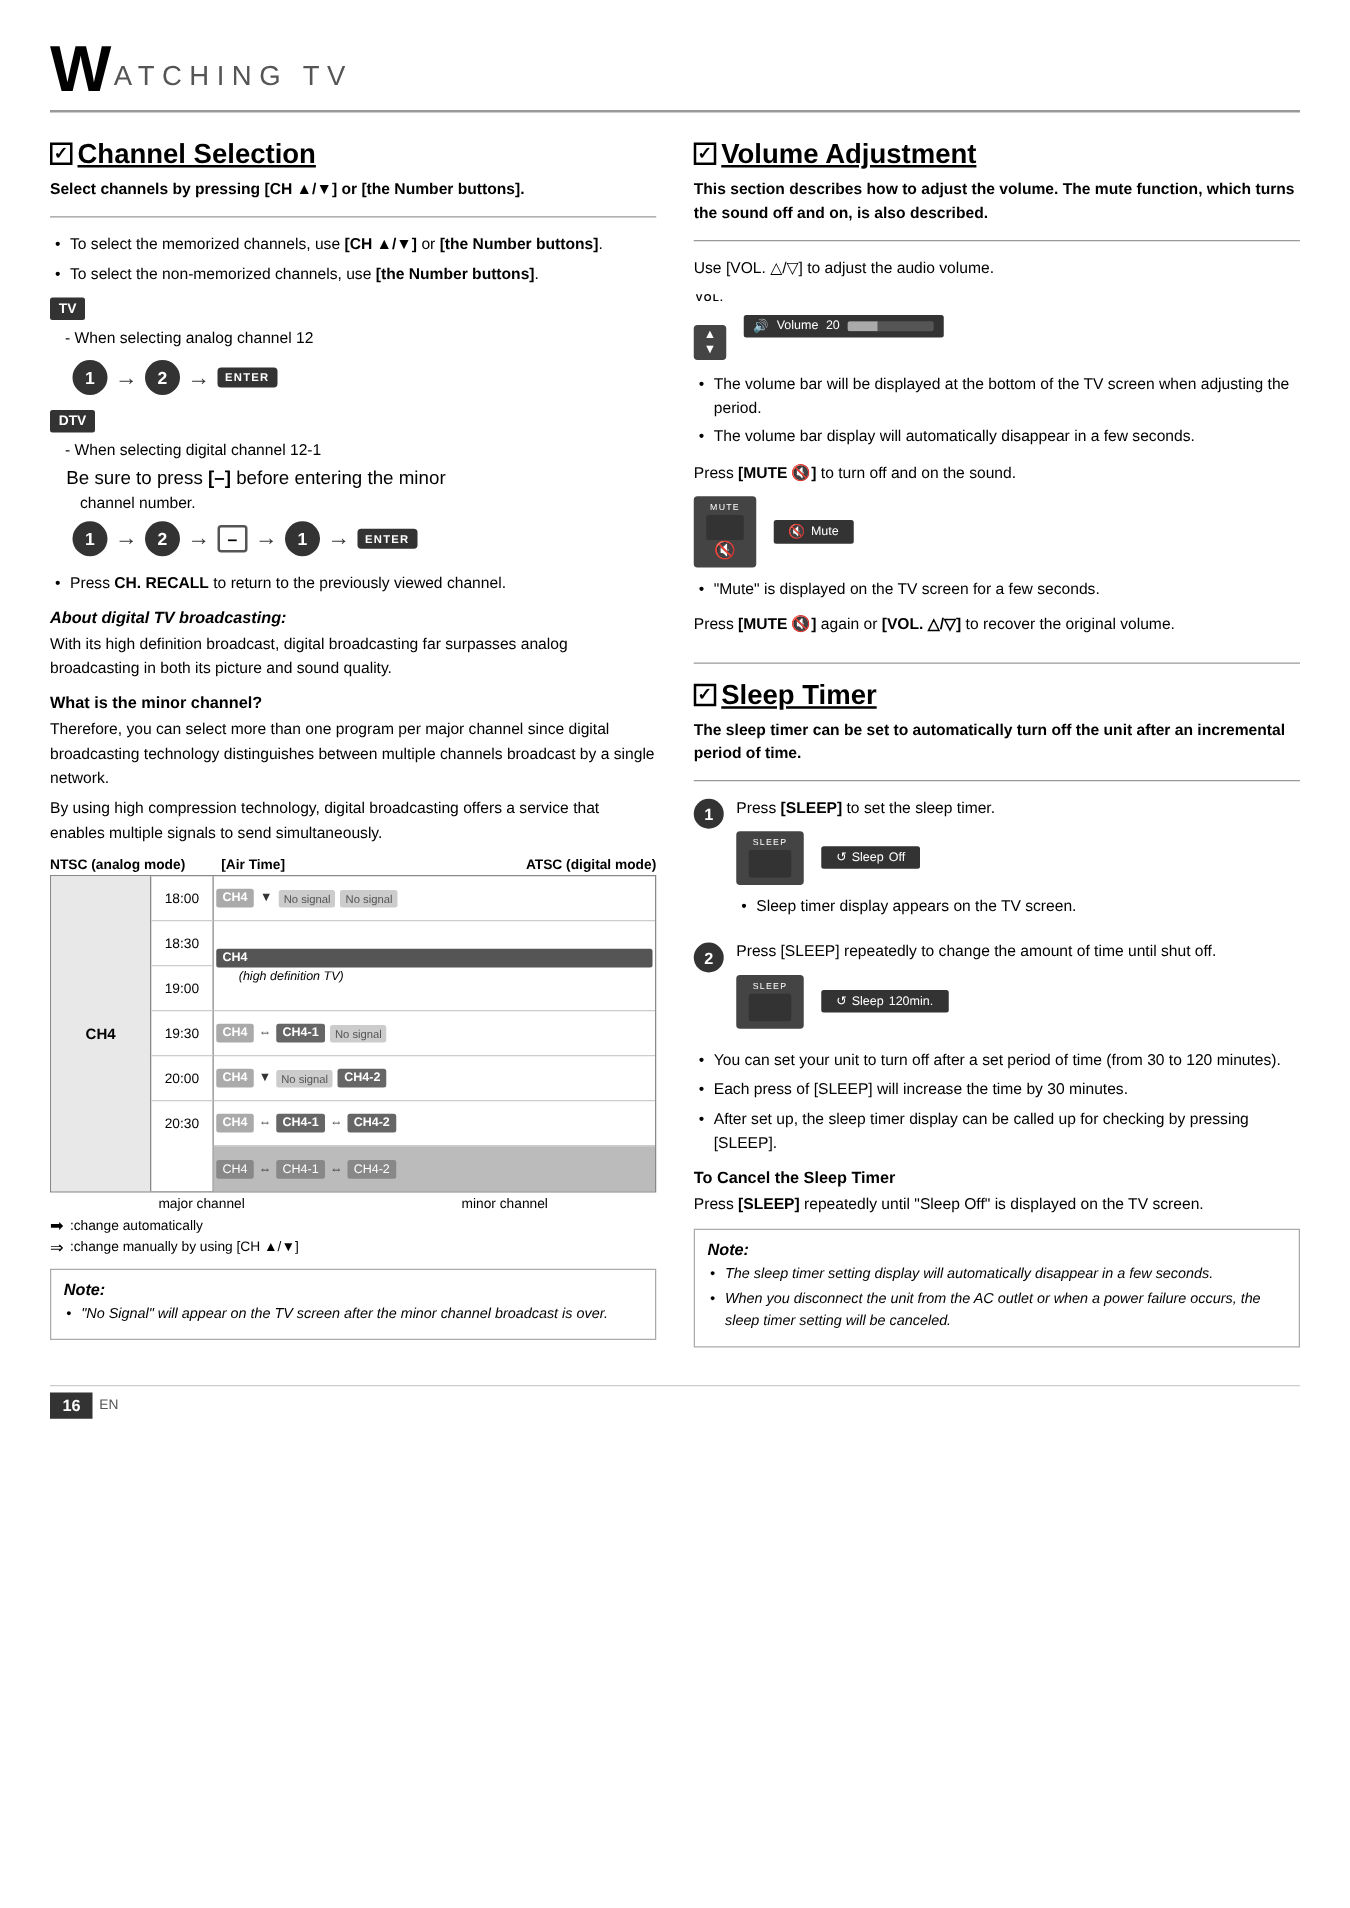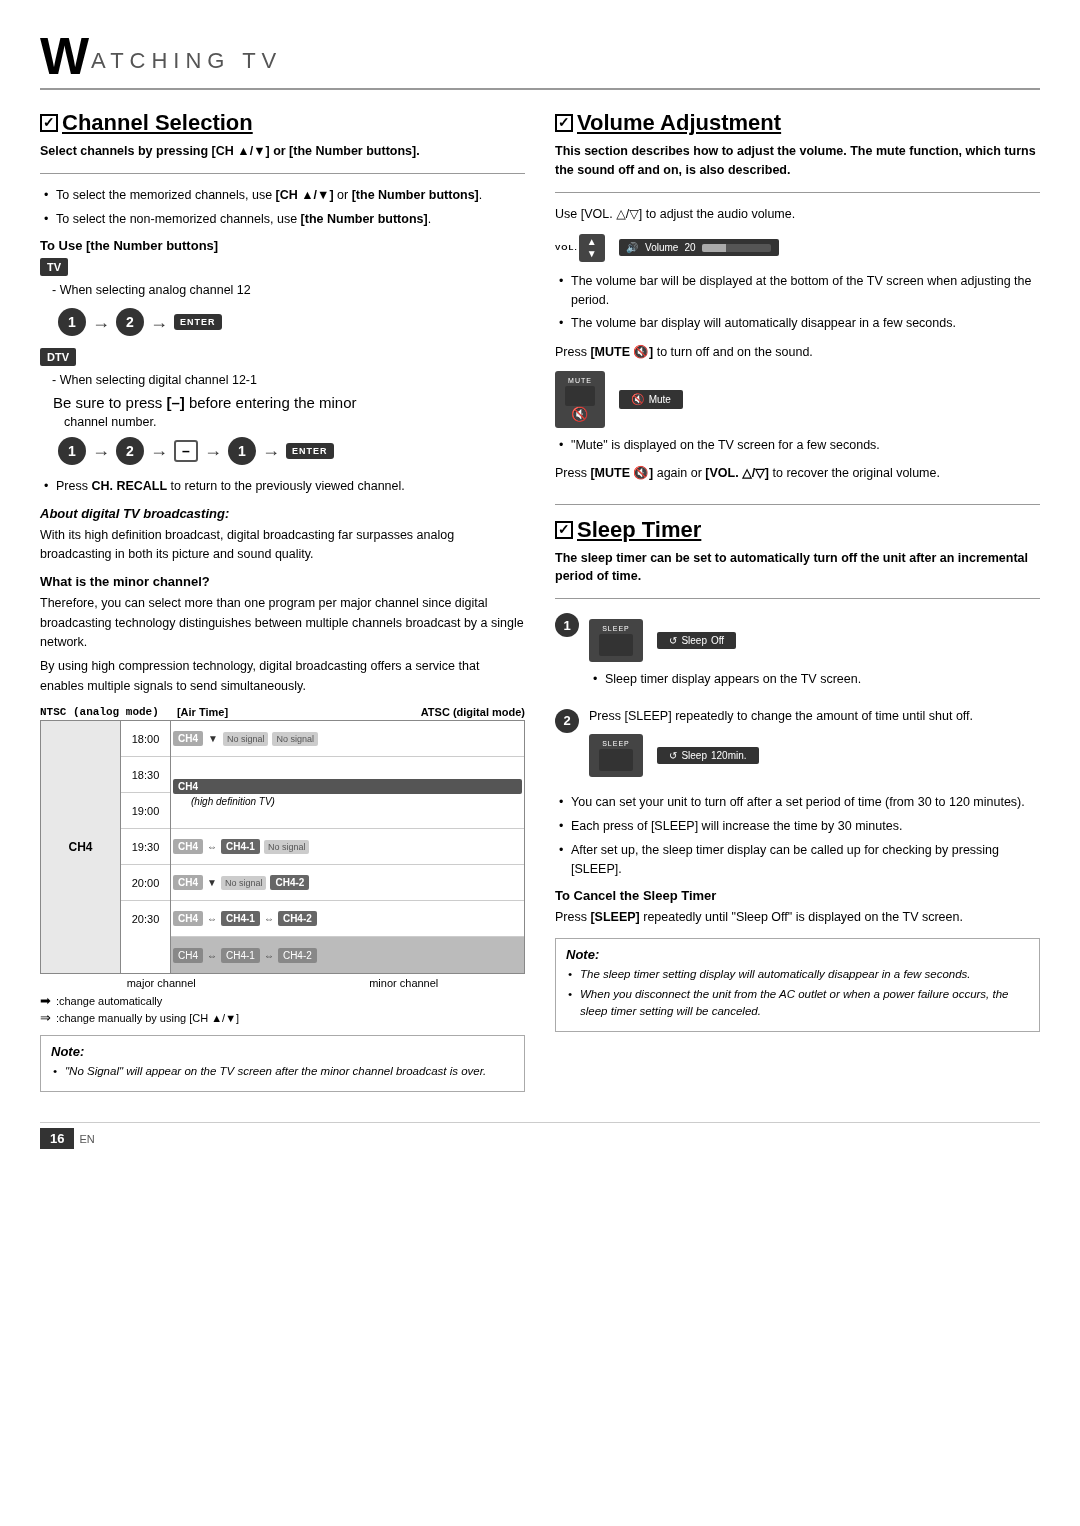--- a/index.html
+++ b/index.html
@@ -208,21 +208,20 @@
     }
     .diagram-header-row {
       display: flex;
       margin-bottom: 2px;
     }
     .diag-ntsc-label {
       font-weight: bold;
       font-size: 11px;
       width: 120px;
       flex-shrink: 0;
-      font-family: Liberation Mono, monospace;
     }
     .diag-airtime-label {
       font-weight: bold;
       font-size: 11px;
       text-align: center;
       flex: 1;
     }
     .diag-atsc-label {
       font-weight: bold;
       font-size: 11px;
@@ -322,23 +321,23 @@
     }
     
     .vol-display {
       display: flex;
       align-items: center;
       gap: 14px;
       margin: 10px 0;
     }
     .vol-button {
       display: flex;
-      flex-direction: row;
-      align-items: center;
-      gap: 1px;
+      flex-direction: column;
+      align-items: center;
+      gap: 17px;
     }
     .vol-btn-label {
       font-size: 8px;
       font-weight: bold;
       letter-spacing: 1px;
     }
     .vol-arrows {
       display: flex;
       flex-direction: column;
       align-items: center;
@@ -532,21 +531,20 @@
 
         <ul class="bullet-list">
           <li>
             To select the memorized channels, use <strong>[CH ▲/▼]</strong> or <strong>[the Number buttons]</strong>.
           </li>
           <li>
             To select the non-memorized channels, use <strong>[the Number buttons]</strong>.
           </li>
         </ul>
 
-        <div class="sub-heading">To Use [the Number buttons]</div>
 
         <span class="badge">TV</span>
         <div class="dash-item">When selecting analog channel 12</div>
 
         
         <div class="number-seq">
           <div class="num-circle">1</div>
           <span class="arrow-right">→</span>
           <div class="num-circle">2</div>
           <span class="arrow-right">→</span>
@@ -740,20 +738,21 @@
         <div class="section-title">
           <span class="checkbox-icon"></span>
           <span>Sleep Timer</span>
         </div>
         <p class="section-subtitle">The sleep timer can be set to automatically turn off the unit after an incremental period of time.</p>
         <hr class="section-divider">
 
         <div class="step-row">
           <div class="step-num">1</div>
           <div class="step-content">
+            <p class="body-text">Press <strong>[SLEEP]</strong> to set the sleep timer.</p>
             <div class="sleep-display">
               <div class="sleep-btn">
                 <span class="sleep-btn-label">SLEEP</span>
                 <div style="width:34px;height:22px;background:#333;border-radius:2px;margin-top:2px;"></div>
               </div>
               <div class="sleep-screen">
                 <span class="sleep-icon">↺</span>
                 <span>Sleep</span>
                 <span>Off</span>
               </div>

